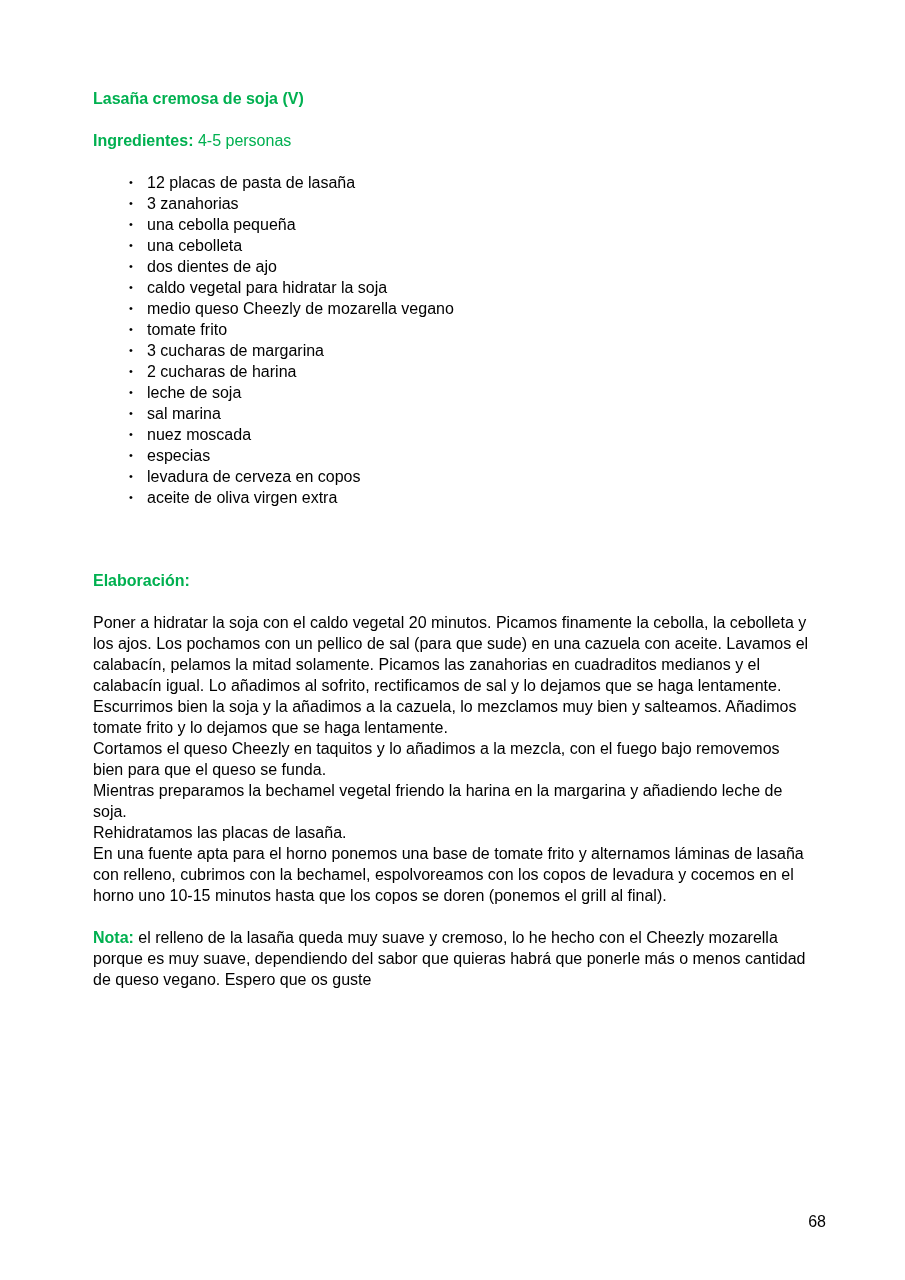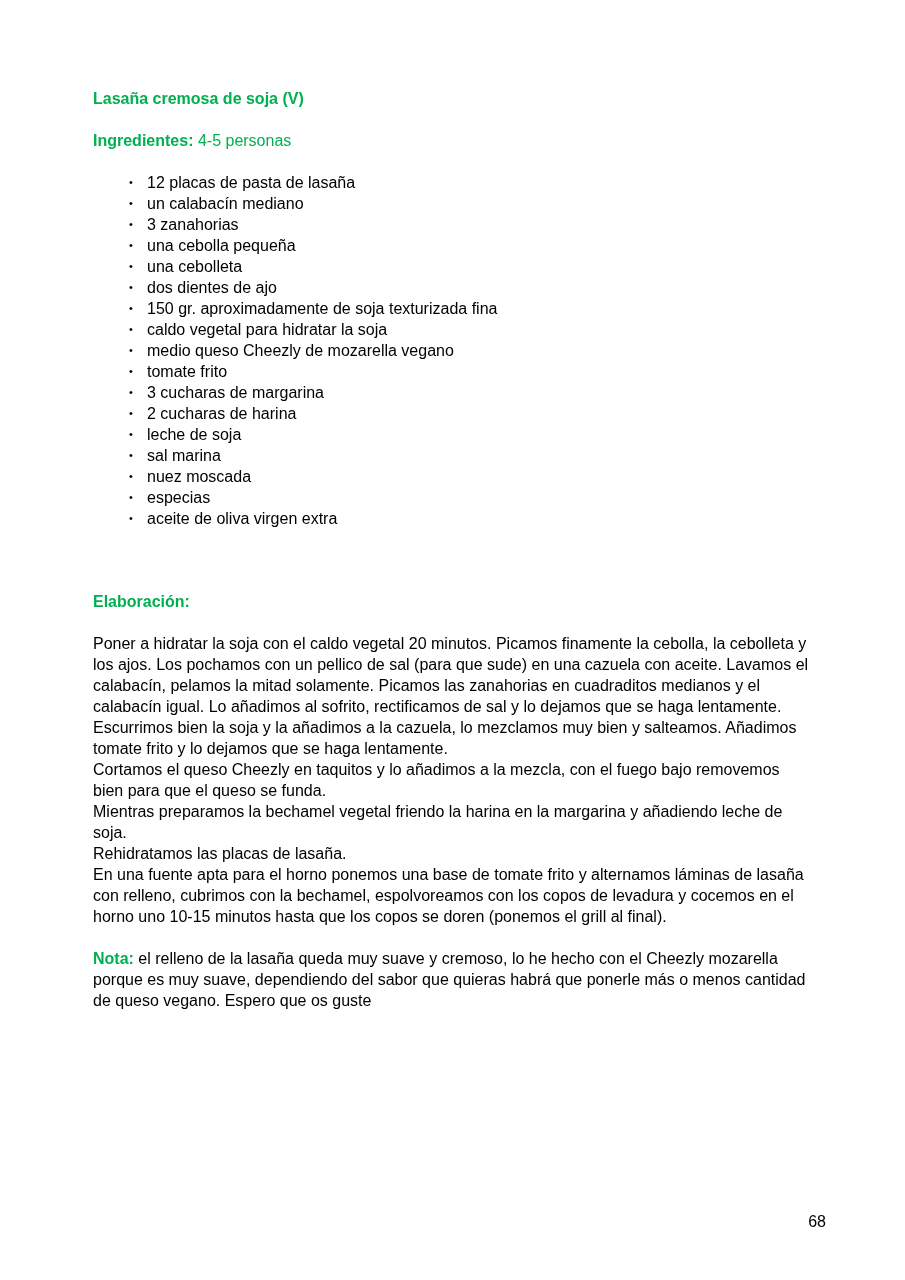--- a/index.html
+++ b/index.html
@@ -73,35 +73,34 @@
 
   <h1 class="title green">Lasaña cremosa de soja (V)</h1>
 
   <p class="ingredients-header">
     <span class="green bold">Ingredientes:</span>
     <span class="green">4-5 personas</span>
   </p>
 
   <ul class="ingredients-list">
       <li>12 placas de pasta de lasaña</li>
-      <li>un calabacín mediano</li>
       <li>3 zanahorias</li>
       <li>una cebolla pequeña</li>
       <li>una cebolleta</li>
       <li>dos dientes de ajo</li>
-      <li>150 gr. aproximadamente de soja texturizada fina</li>
       <li>caldo vegetal para hidratar la soja</li>
       <li>medio queso Cheezly de mozarella vegano</li>
       <li>tomate frito</li>
       <li>3 cucharas de margarina</li>
       <li>2 cucharas de harina</li>
       <li>leche de soja</li>
       <li>sal marina</li>
       <li>nuez moscada</li>
       <li>especias</li>
+      <li>levadura de cerveza en copos</li>
       <li>aceite de oliva virgen extra</li>
     </ul>
 
   <p class="section-label green">Elaboración:</p>
 
   <div class="elaboration-paragraphs">
       <div>Poner a hidratar la soja con el caldo vegetal 20 minutos. Picamos finamente la cebolla, la cebolleta y los ajos. Los pochamos con un pellico de sal (para que sude) en una cazuela con aceite. Lavamos el calabacín, pelamos la mitad solamente. Picamos las zanahorias en cuadraditos medianos y el calabacín igual. Lo añadimos al sofrito, rectificamos de sal y lo dejamos que se haga lentamente. Escurrimos bien la soja y la añadimos a la cazuela, lo mezclamos muy bien y salteamos. Añadimos tomate frito y lo dejamos que se haga lentamente.</div>
       <div>Cortamos el queso Cheezly en taquitos y lo añadimos a la mezcla, con el fuego bajo removemos bien para que el queso se funda.</div>
       <div>Mientras preparamos la bechamel vegetal friendo la harina en la margarina y añadiendo leche de soja.</div>
       <div>Rehidratamos las placas de lasaña.</div>

